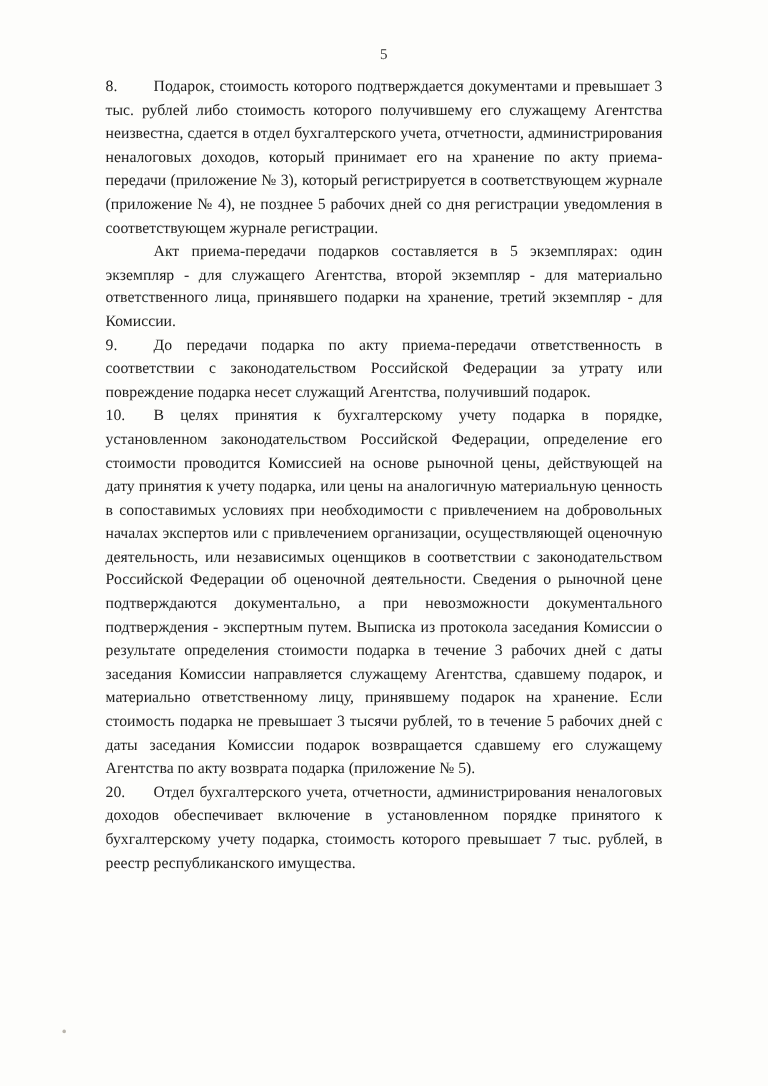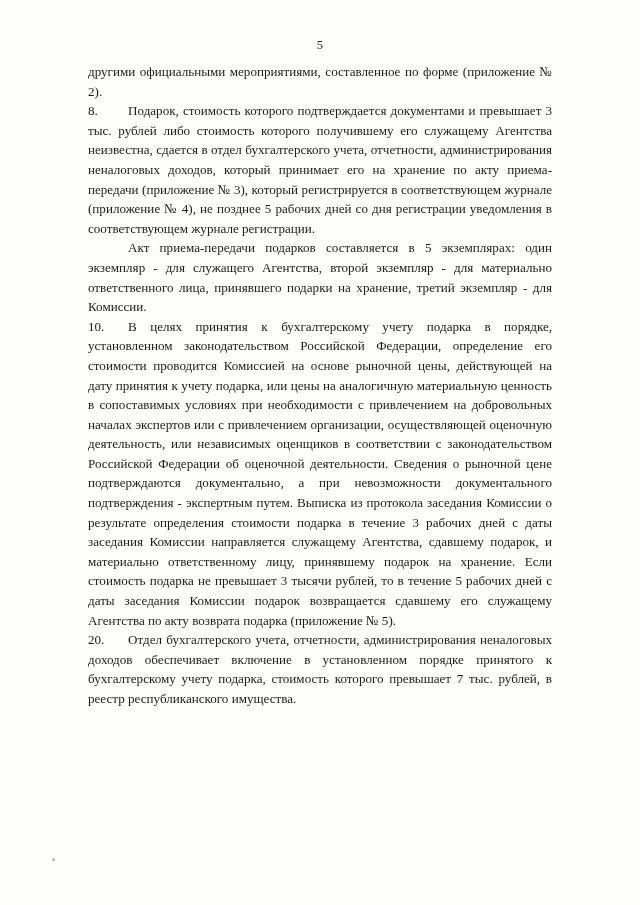--- a/index.html
+++ b/index.html
@@ -70,33 +70,33 @@
 </style>
 </head>
 <body>
 
 <div class="page">
 
   <div class="page-number">5</div>
 
   <div class="content">
 
-    <p class="cont">
-      <span>другими официальными мероприятиями, составленное по форме (приложение № 2).</span>
-    </p>
 
     <p class="num">
       <span class="num-lead">8.</span><span>Подарок, стоимость которого подтверждается документами и превышает 3 тыс. рублей либо стоимость которого получившему его служащему Агентства неизвестна, сдается в отдел бухгалтерского учета, отчетности, администрирования неналоговых доходов, который принимает его на хранение по акту приема-передачи (приложение № 3), который регистрируется в соответствующем журнале (приложение № 4), не позднее 5 рабочих дней со дня регистрации уведомления в соответствующем журнале регистрации.</span>
     </p>
 
     <p class="indent">
       <span>Акт приема-передачи подарков составляется в 5 экземплярах: один экземпляр - для служащего Агентства, второй экземпляр - для материально ответственного лица, принявшего подарки на хранение, третий экземпляр - для Комиссии.</span>
     </p>
 
 
+    <p class="num">
+      <span class="num-lead">9.</span><span>До передачи подарка по акту приема-передачи ответственность в соответствии с законодательством Российской Федерации за утрату или повреждение подарка несет служащий Агентства, получивший подарок.</span>
+    </p>
 
     <p class="num">
       <span class="num-lead">10.</span><span>В целях принятия к бухгалтерскому учету подарка в порядке, установленном законодательством Российской Федерации, определение его стоимости проводится Комиссией на основе рыночной цены, действующей на дату принятия к учету подарка, или цены на аналогичную материальную ценность в сопоставимых условиях при необходимости с привлечением на добровольных началах экспертов или с привлечением организации, осуществляющей оценочную деятельность, или независимых оценщиков в соответствии с законодательством Российской Федерации об оценочной деятельности. Сведения о рыночной цене подтверждаются документально, а при невозможности документального подтверждения - экспертным путем. Выписка из протокола заседания Комиссии о результате определения стоимости подарка в течение 3 рабочих дней с даты заседания Комиссии направляется служащему Агентства, сдавшему подарок, и материально ответственному лицу, принявшему подарок на хранение. Если стоимость подарка не превышает 3 тысячи рублей, то в течение 5 рабочих дней с даты заседания Комиссии подарок возвращается сдавшему его служащему Агентства по акту возврата подарка (приложение № 5).</span>
     </p>
 
     <p class="num">
       <span class="num-lead">20.</span><span>Отдел бухгалтерского учета, отчетности, администрирования неналоговых доходов обеспечивает включение в установленном порядке принятого к бухгалтерскому учету подарка, стоимость которого превышает 7 тыс. рублей, в реестр республиканского имущества.</span>
     </p>
 
   </div>

